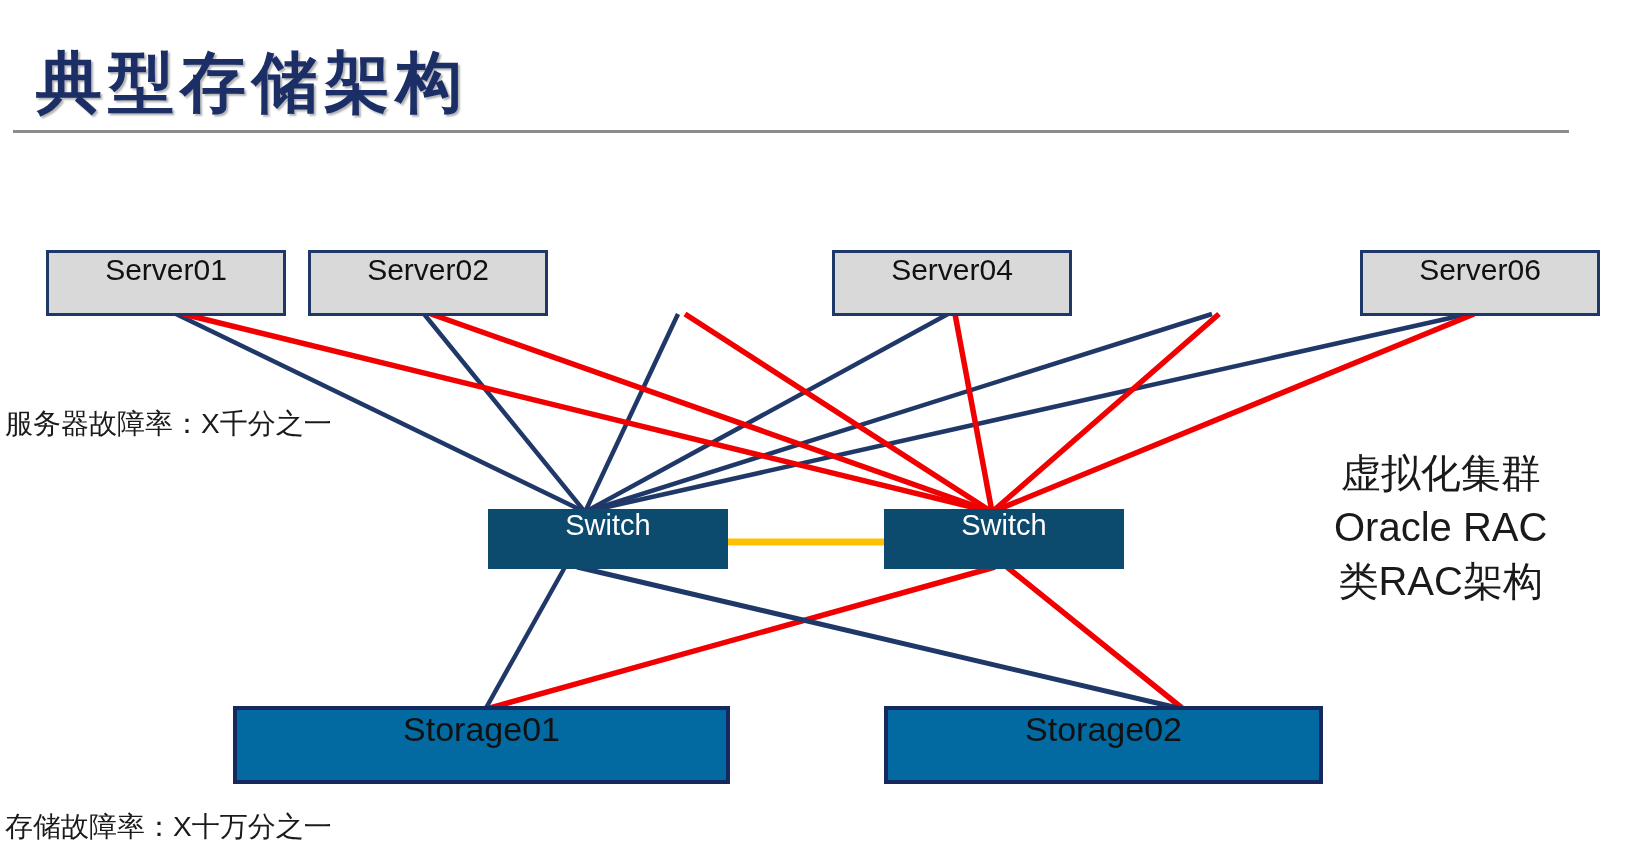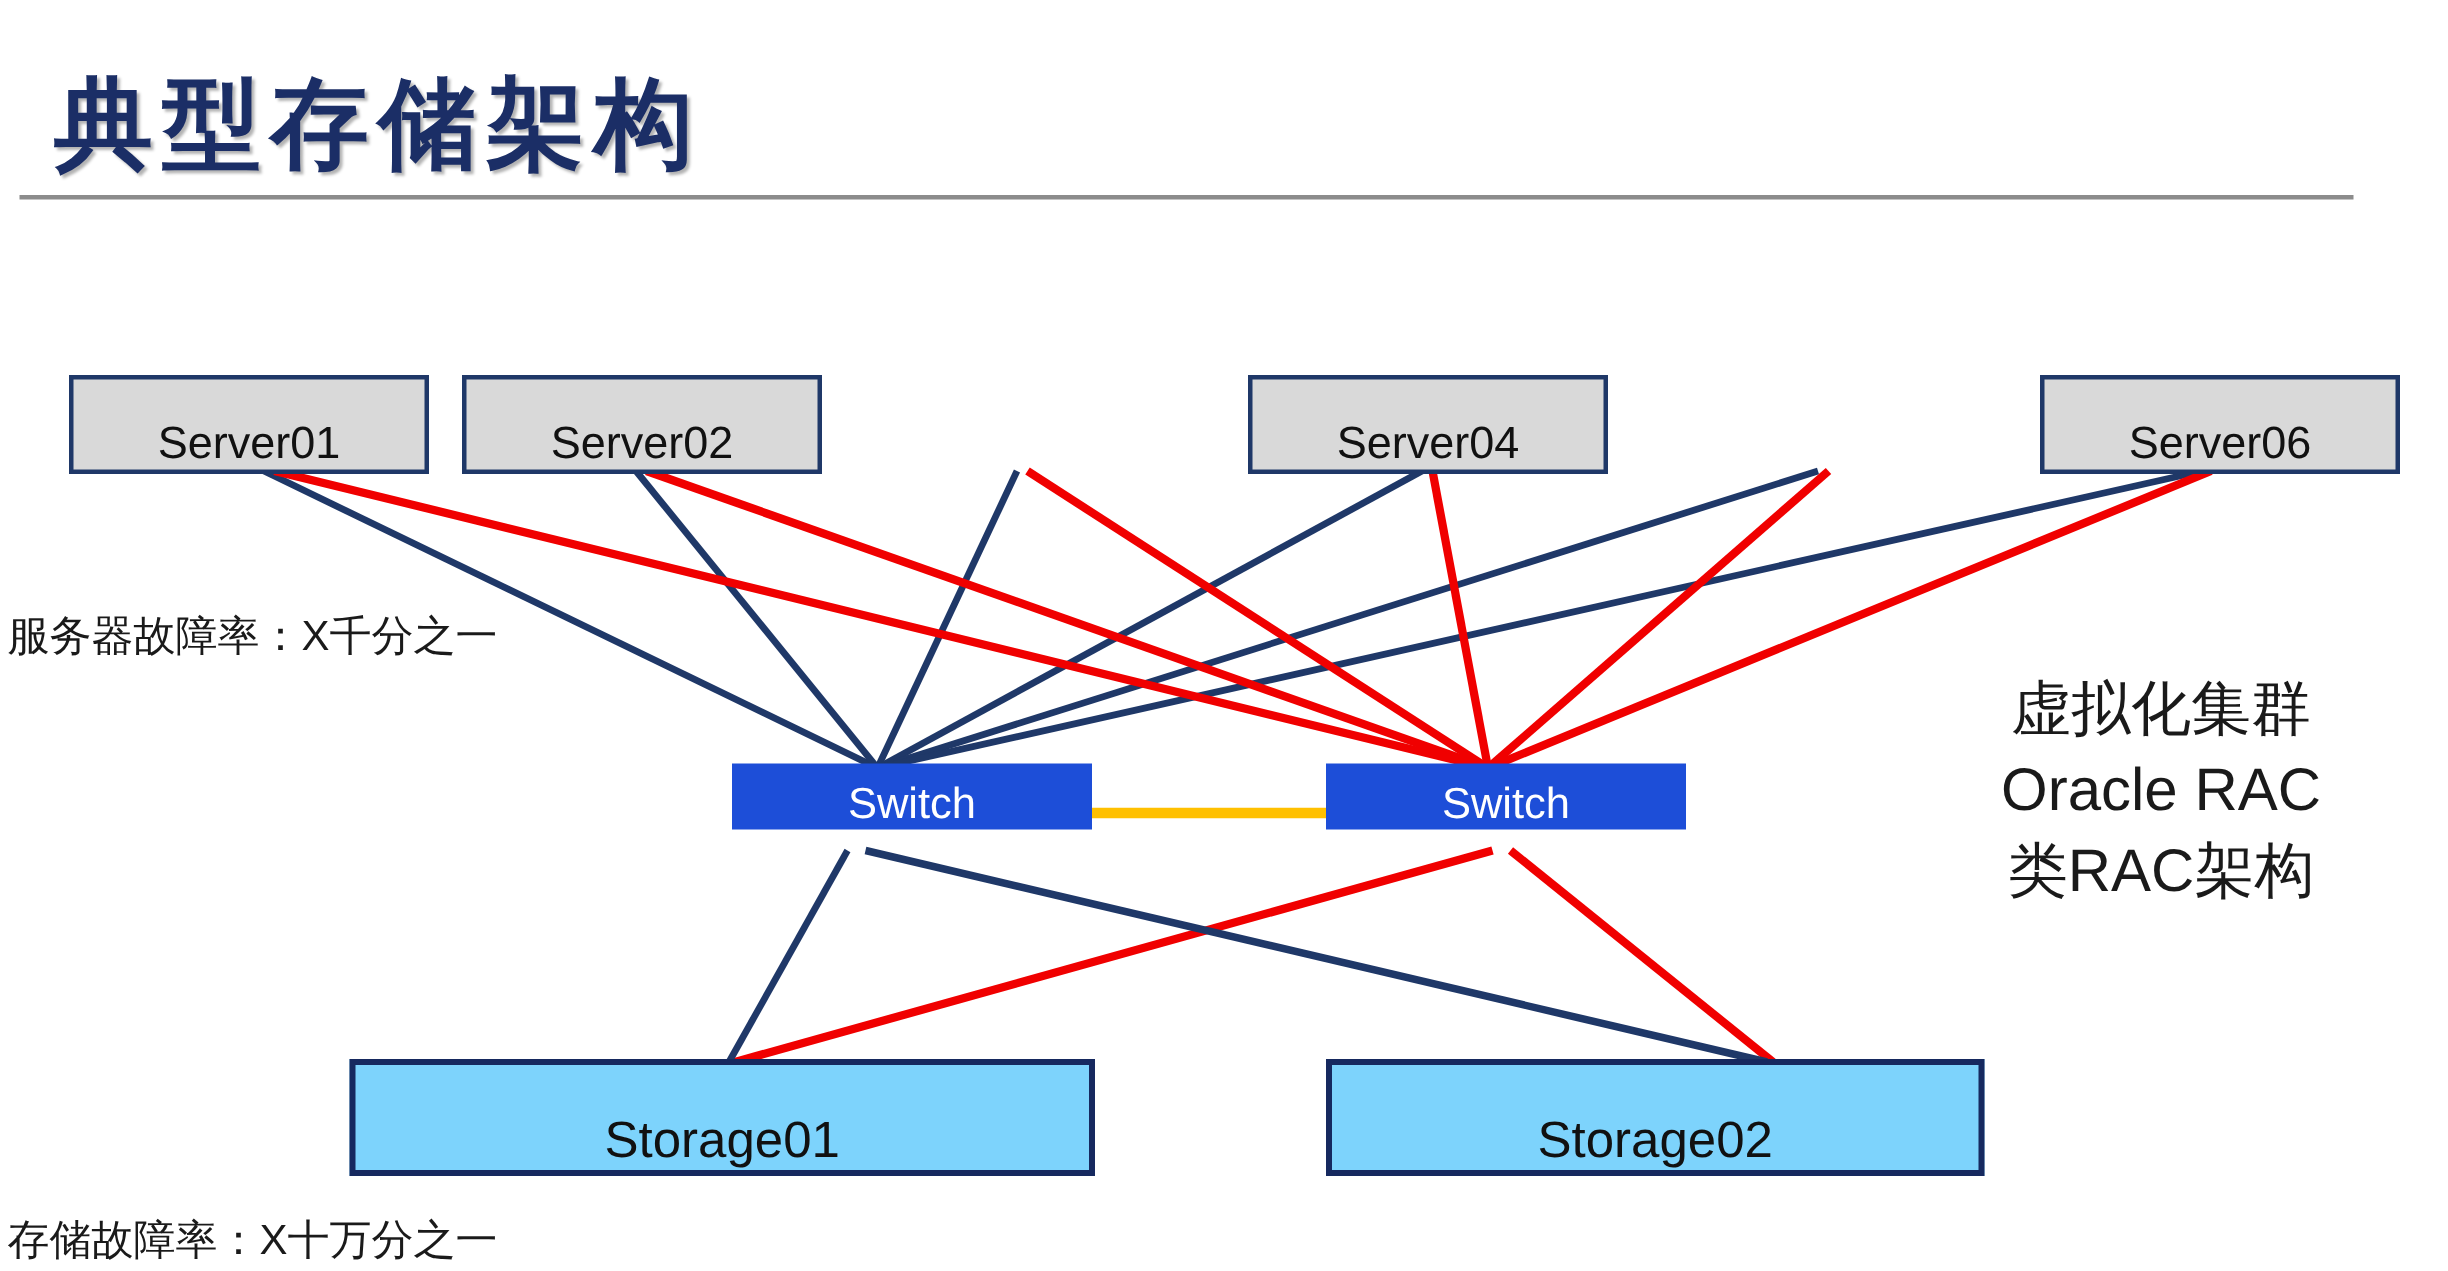--- a/index.html
+++ b/index.html
@@ -9,34 +9,34 @@
     margin-top:36px;
   }
   #title{
     position:absolute;left:36px;top:2px;
     font-size:66px;font-weight:bold;letter-spacing:6px;
     text-shadow:2px 2px 2px rgba(0,0,0,0.30);
     white-space:nowrap;
   }
   #title-rule{position:absolute;left:13px;top:94px;width:1556px;height:3px;}
   .node{
-    position:absolute;display:flex;align-items:flex-end;justify-content:center;
+    position:absolute;display:flex;align-items:flex-start;justify-content:center;
     box-sizing:border-box;color:#111111;
   }
   .server{
     top:214px;width:240px;height:66px;
     background:#d9d9d9;border:3px solid #1f3868;font-size:30px;
   }
   .switch{
-    top:473px;width:240px;height:44px;
-    background:#1d4ed8;color:#ffffff;font-size:29px;
+    top:473px;width:240px;height:60px;
+    background:#0c4a6e;color:#ffffff;font-size:29px;
   }
   .storage{
     top:670px;height:78px;
-    background:#7dd3fc;border:4px solid #16295f;font-size:34px;
+    background:#0369a1;border:4px solid #16295f;font-size:34px;
   }
   .note{
     position:absolute;color:#1a1a1a;font-size:28px;white-space:nowrap;
   }
   #cluster-note{
     position:absolute;left:1334px;top:410px;
     color:#1a1a1a;font-size:40px;line-height:54px;white-space:nowrap;text-align:center;
   }
   #wires{position:absolute;left:0;top:0;width:1632px;height:847px;pointer-events:none;}
 </style>

